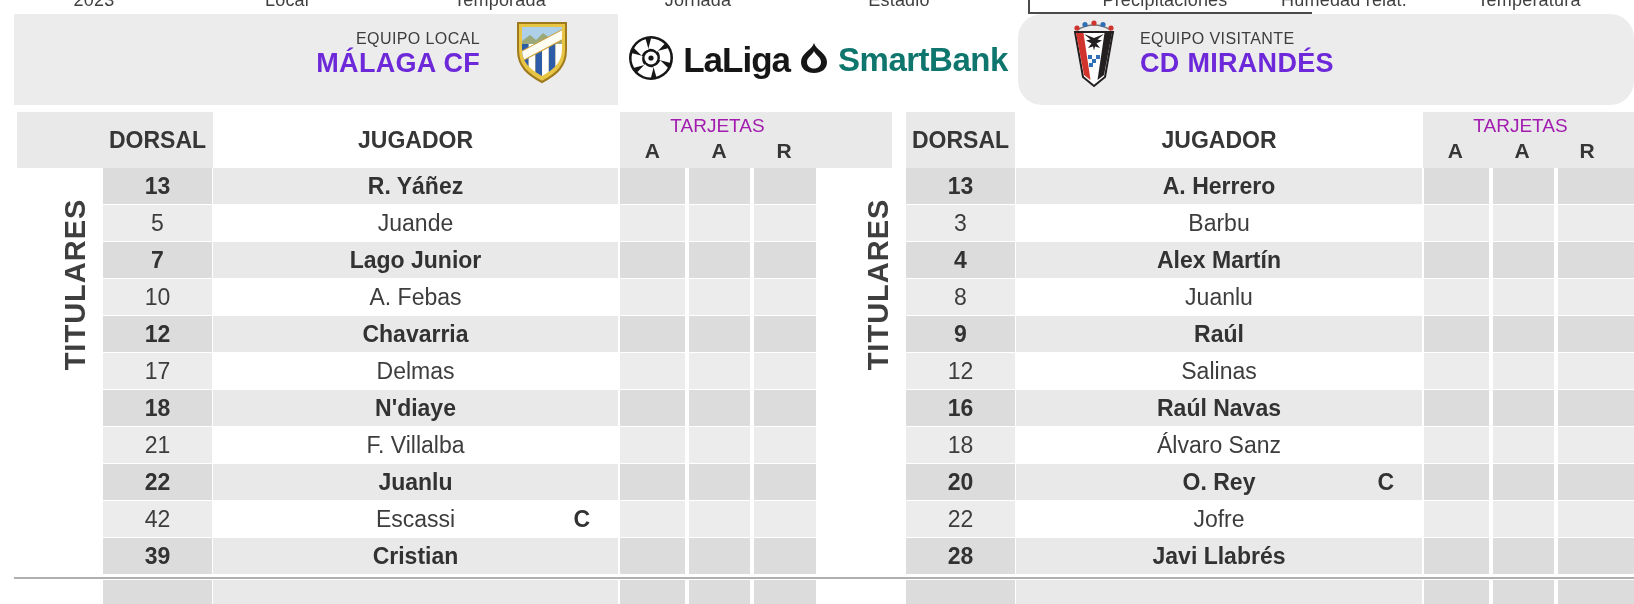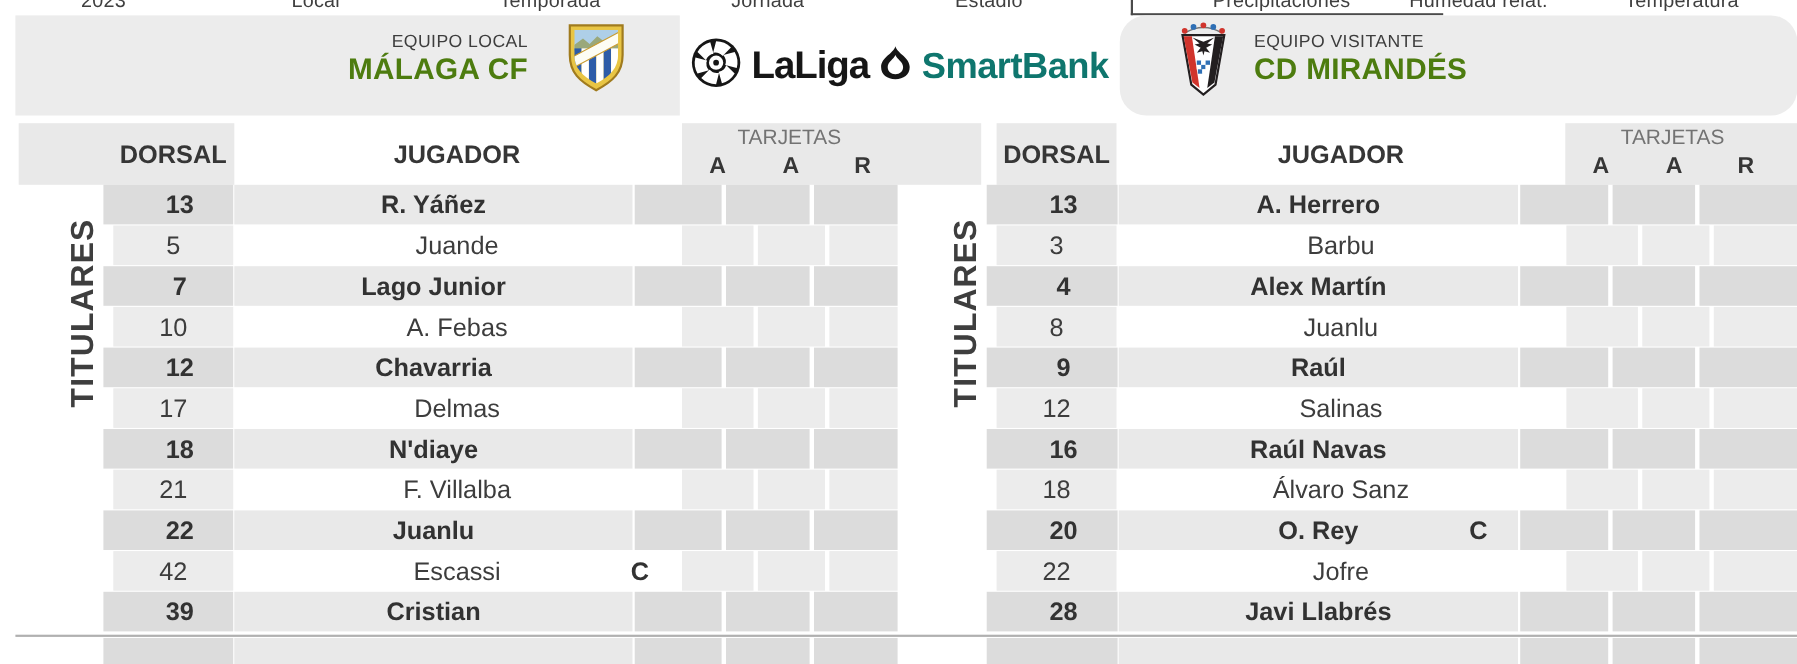--- a/index.html
+++ b/index.html
@@ -11,63 +11,63 @@
   .top-label{position:absolute;top:-10px;transform:translateX(-50%);font-size:18px;
              font-weight:400;color:#3f3f3f;white-space:nowrap;letter-spacing:.2px;}
   .vline{position:absolute;left:1028px;top:0;width:2px;height:14px;background:#4a4a4a;}
   .hline{position:absolute;left:1028px;top:12px;width:284px;height:2px;background:#4a4a4a;}
 
   
   .band{position:absolute;top:14px;height:91px;background:#ececec;}
   .band-left{left:14px;width:604px;}
   .band-right{left:1018px;width:616px;border-radius:24px;}
   .role{position:absolute;font-size:16px;font-weight:400;color:#3d3d3d;letter-spacing:.4px;}
-  .teamname{position:absolute;font-size:27px;font-weight:700;color:#4d7c0f;letter-spacing:.3px;}
+  .teamname{position:absolute;font-size:27px;font-weight:700;color:#6d28d9;letter-spacing:.3px;}
   .band-left .role{top:16px;right:138px;}
   .band-left .teamname{top:34px;right:138px;}
   .band-left .crest{position:absolute;right:50px;top:6px;}
   .band-right .role{top:16px;left:122px;}
   .band-right .teamname{top:34px;left:122px;}
   .band-right .crest{position:absolute;left:49px;top:3px;}
 
   
   .league{position:absolute;left:618px;top:14px;width:400px;height:91px;
           display:flex;align-items:center;justify-content:center;gap:9px;}
   .laliga-text{font-size:35px;font-weight:700;color:#161616;letter-spacing:-1px;}
   .smartbank-text{font-size:33px;font-weight:700;color:#0f766e;letter-spacing:-.5px;}
 
   
   .hdr{position:absolute;top:112px;height:56px;}
   .hdr.gray{background:#e9e9e9;}
   .hdr-label{position:absolute;top:0;height:56px;line-height:56px;text-align:center;
              font-size:23px;font-weight:700;color:#363636;}
   .hdr-cards-inner{position:absolute;left:0;top:0;width:195px;height:56px;}
   .tarjetas-label{position:absolute;left:0;top:3px;width:195px;text-align:center;
-                  font-size:19px;font-weight:400;color:#737373;}
+                  font-size:19px;font-weight:400;color:#a21caf;}
   .aar{position:absolute;left:0;top:24px;width:195px;display:flex;}
   .aar span{display:block;text-align:center;font-size:21px;font-weight:700;color:#363636;line-height:30px;}
   .aar .c1{width:65px;} .aar .g{width:4px;} .aar .c2{width:61px;} .aar .c3{width:62px;}
 
   
   .rows{position:absolute;top:168px;}
   .rows-left{left:17px;width:799px;}
   .rows-right{left:820px;width:816px;}
   .player-row{display:flex;height:37px;}
   .player-row.partial{margin-top:5px;}
   .lbl-spacer{width:86px;height:36px;}
   .cell{height:36px;line-height:36px;text-align:center;font-size:23px;color:#3d3d3d;}
   .cell.dorsal{width:109px;background:#ececec;}
   .cell.jugador{position:relative;width:405px;margin-left:1px;background:#ffffff;}
   .rows-right .cell.jugador{width:406px;}
   .cell.card{background:#ececec;}
   .cell.card.k1{width:65px;margin-left:2px;}
   .cell.card.k2{width:61px;margin-left:4px;}
   .cell.card.k3{width:62px;margin-left:4px;}
   .rows-right .cell.card.k3{width:78px;}
-  .player-row.shade .cell.dorsal,.player-row.shade .cell.card{background:#dcdcdc;padding-left:21px;}
+  .player-row.shade .cell.dorsal,.player-row.shade .cell.card{background:#dcdcdc;}
   .player-row.shade .cell.jugador{background:#e9e9e9;}
   .player-row.shade .cell{font-weight:700;color:#323232;}
   .captain{position:absolute;right:28px;top:0;font-weight:700;color:#323232;}
 
   
   .titulares{position:absolute;top:178px;width:36px;height:212px;
              display:flex;align-items:center;justify-content:center;}
   .titulares span{transform:rotate(-90deg);white-space:nowrap;font-size:29px;font-weight:700;
                   color:#3e3e3e;letter-spacing:1px;}
   .titulares-left{left:58px;} .titulares-right{left:861px;}

